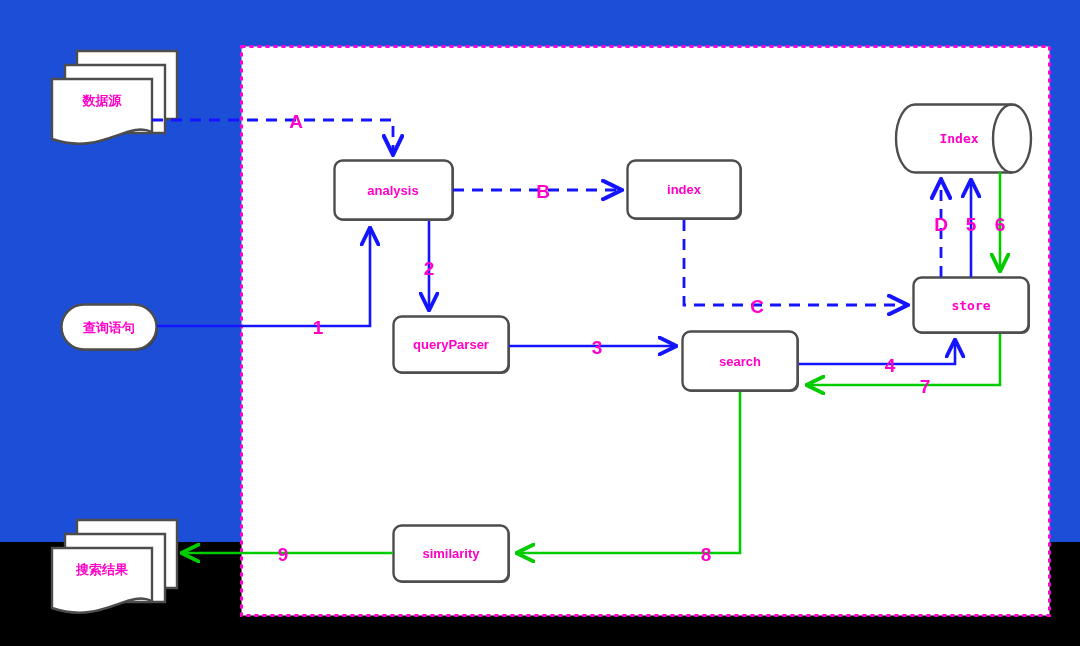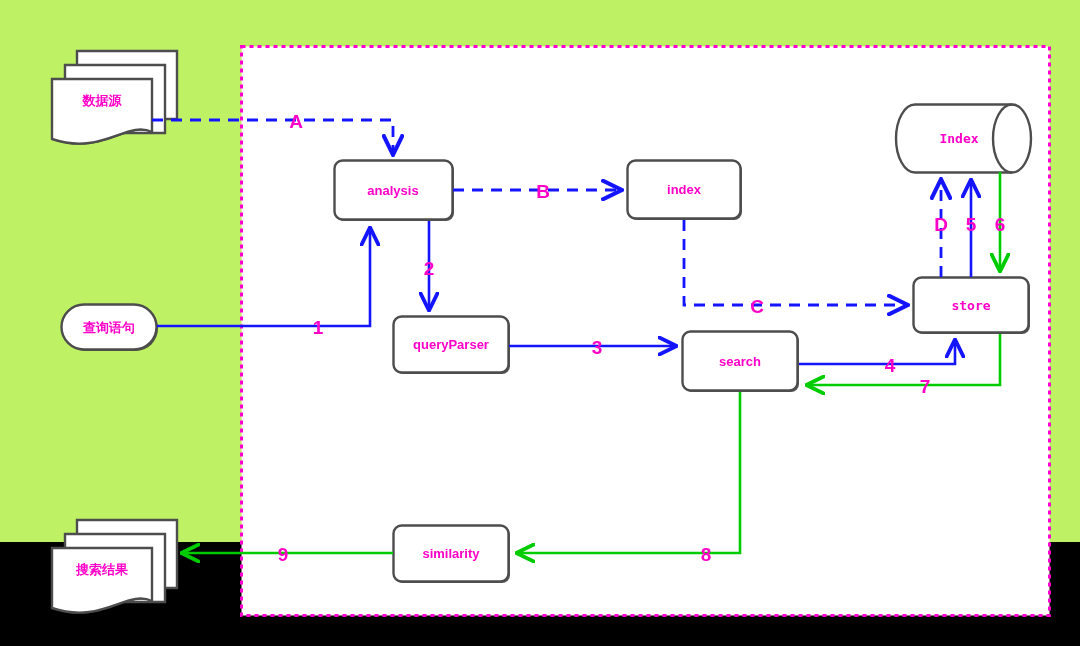--- a/index.html
+++ b/index.html
@@ -8,21 +8,21 @@
     background: #000000;
     width: 1080px;
     height: 646px;
     overflow: hidden;
     font-family: "Liberation Sans", sans-serif;
   }
   #stage {
     position: relative;
     width: 1080px;
     height: 542px;
-    background: #bef264;
+    background: #1d4ed8;
     text-decoration: underline;
   }
   svg#diagram {
     position: absolute;
     left: 0;
     top: 0;
     width: 1080px;
     height: 646px;
     display: block;
   }

